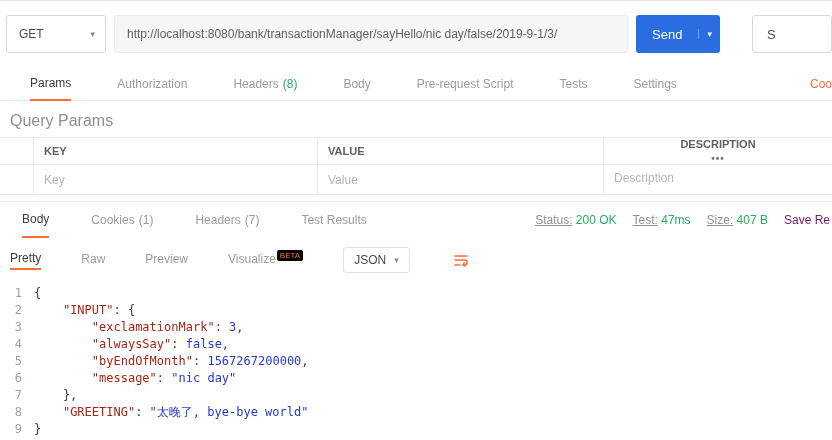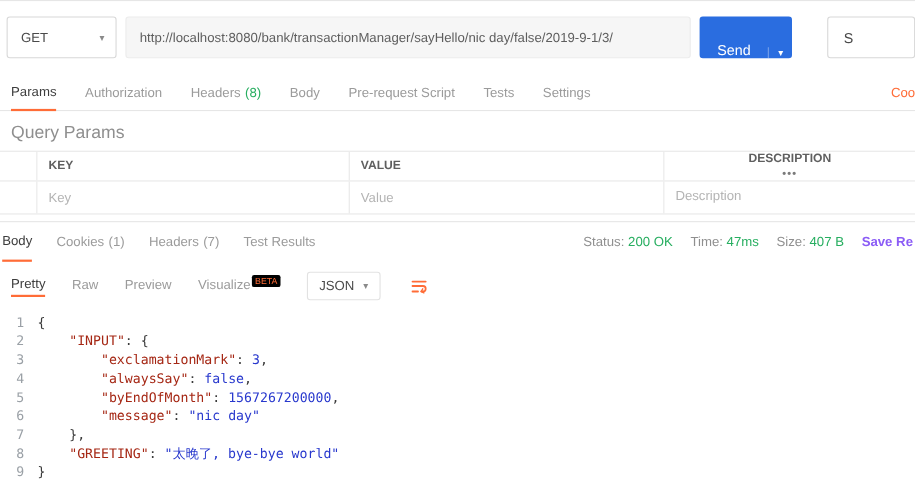--- a/index.html
+++ b/index.html
@@ -8,32 +8,32 @@
   .app { position:relative; width:832px; height:440px; overflow:hidden; border-top:1px solid #e6e6e6; }
 
   
   .request-row { display:flex; align-items:center; padding:14px 0 14px 6px; gap:8px; }
   .method-select { display:flex; align-items:center; justify-content:space-between;
     width:100px; height:38px; border:1px solid #d8d8d8; border-radius:3px; background:#fff;
     padding:0 10px 0 12px; font-size:12px; color:#4a4a4a; cursor:pointer; flex:none; }
   .caret { font-size:9px; color:#8a8a8a; }
   .url-input { flex:1; height:38px; background:#f6f6f6; border:1px solid #ececec; border-radius:3px;
     padding:0 12px; font-size:12px; color:#5e5e5e; outline:none; }
-  .send-btn { display:flex; align-items:flex-end; height:38px; flex:none; border-radius:3px; overflow:hidden;
+  .send-btn { display:flex; align-items:center; height:38px; flex:none; border-radius:3px; overflow:hidden;
     background:#2a6de0; color:#fff; cursor:pointer; }
   .send-main { display:flex; align-items:center; padding:0 16px; font-size:13px; }
   .send-caret { display:flex; align-items:center; padding:0 8px; border-left:1px solid rgba(255,255,255,.35); }
   .send-caret .caret { color:#fff; }
   .save-btn { flex:none; width:80px; height:38px; margin-left:24px; border:1px solid #d8d8d8; border-radius:3px;
     background:#fff; font-size:13px; color:#4a4a4a; display:flex; align-items:center; padding-left:14px; cursor:pointer; }
 
   
   .tabs-row { display:flex; align-items:center; gap:26px; padding:0 10px; height:34px;
     border-bottom:1px solid #e6e6e6; font-size:12px; color:#9b9b9b; position:relative; }
-  .tab { height:34px; display:flex; align-items:center; gap:4px; cursor:pointer; }
+  .tab { height:34px; display:flex; align-items:center; gap:4px; cursor:pointer;margin-left:20px; }
   .tab.active { color:#3d3d3d; border-bottom:2px solid #ff6c37; }
   .tab .count { color:#27ae60; }
   .cookies-link { position:absolute; right:0; color:#ff6c37; cursor:pointer; }
 
   
   .section-label { padding:11px 10px 7px 10px; font-size:16px; color:#8f8f8f; }
   .kv-table { width:100%; border-top:1px solid #e8e8e8; }
   .kv-row { display:grid; grid-template-columns:34px 284px 286px 1fr; border-bottom:1px solid #e8e8e8; }
   .kv-cell { padding:6px 10px; border-right:1px solid #e8e8e8; display:flex; align-items:center; }
   .kv-cell:last-child { border-right:none; justify-content:space-between;flex-direction:column; }
@@ -42,26 +42,26 @@
   .kv-input { border:none; outline:none; background:transparent; font-size:12px; color:#4a4a4a; width:100%; }
   .kv-input::placeholder { color:#b4b4b4; }
   .more-dots { color:#7a7a7a; font-size:10px; letter-spacing:1px; cursor:pointer; }
 
   
   .resp-header { display:flex; align-items:center; justify-content:space-between;
     border-top:1px solid #e6e6e6; height:36px; padding:0 0 0 2px; margin-top:6px; font-size:12px; }
   .resp-tabs { display:flex; align-items:center; gap:22px; color:#9b9b9b; height:36px; }
   .resp-tabs .tab { height:36px; }
   .resp-meta { display:flex; align-items:center; gap:16px; padding-right:2px; white-space:nowrap; }
-  .meta-label { color:#8f8f8f; }
+  .meta-label { color:#8f8f8f;text-decoration:underline; }
   .meta-value { color:#27ae60; }
-  .save-response { color:#8b5cf6; font-weight:bold; cursor:pointer; }
-
-  
-  .viewer-bar { display:flex; align-items:center; gap:24px; padding:10px 10px 8px 10px; font-size:12px; color:#9b9b9b;text-align:right; }
+  .save-response { color:#701a75; font-weight:normal; cursor:pointer; }
+
+  
+  .viewer-bar { display:flex; align-items:center; gap:40px; padding:10px 10px 8px 10px; font-size:12px; color:#9b9b9b;text-align:right; }
   .view-tab { cursor:pointer; padding-bottom:3px; position:relative; }
   .view-tab.active { color:#3d3d3d; border-bottom:2px solid #ff6c37; }
   .beta-badge { font-size:8px; color:#ff6c37; background:#000000; border-radius:2px; padding:1px 3px;
     position:relative; top:-5px; margin-left:1px; }
   .format-select { display:flex; align-items:center; gap:8px; border:1px solid #e2e2e2; border-radius:3px;
     background:#fff; padding:5px 10px; color:#4a4a4a; cursor:pointer; }
   .wrap-icon { cursor:pointer; display:flex; align-items:center; margin-left:2px; }
 
   
   .code-area { font-family:"DejaVu Sans Mono", monospace; font-size:12px; line-height:17px; padding-top:4px; }
@@ -162,21 +162,21 @@
       <div class="tab">
         <span>Test Results</span>
       </div>
     </div>
     <div class="resp-meta">
       <span>
         <span class="meta-label">Status:</span>
         <span class="meta-value">200 OK</span>
       </span>
       <span>
-        <span class="meta-label">Time:</span>
+        <span class="meta-label">Test:</span>
         <span class="meta-value">47ms</span>
       </span>
       <span>
         <span class="meta-label">Size:</span>
         <span class="meta-value">407 B</span>
       </span>
       <span class="save-response">Save Re</span>
     </div>
   </div>
 

